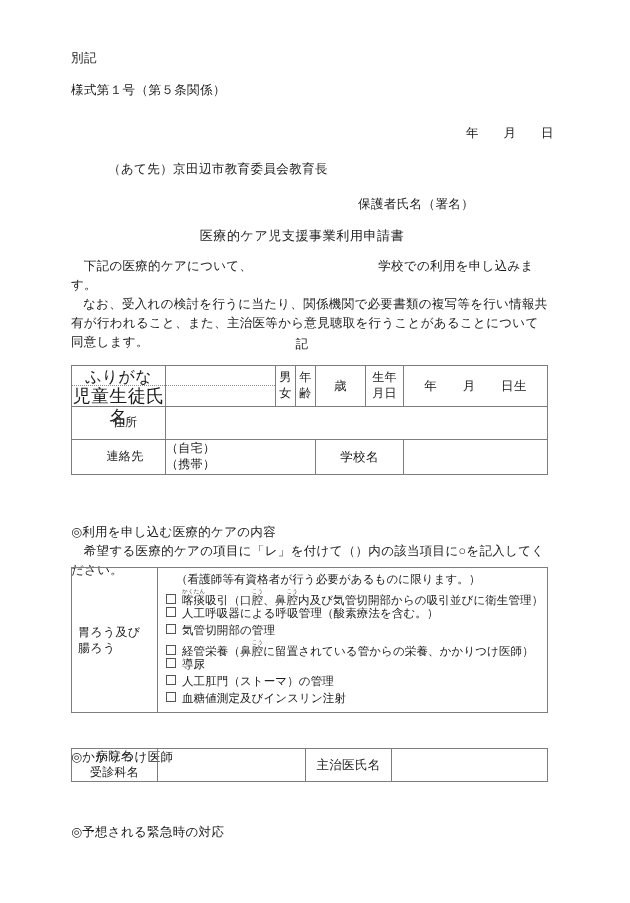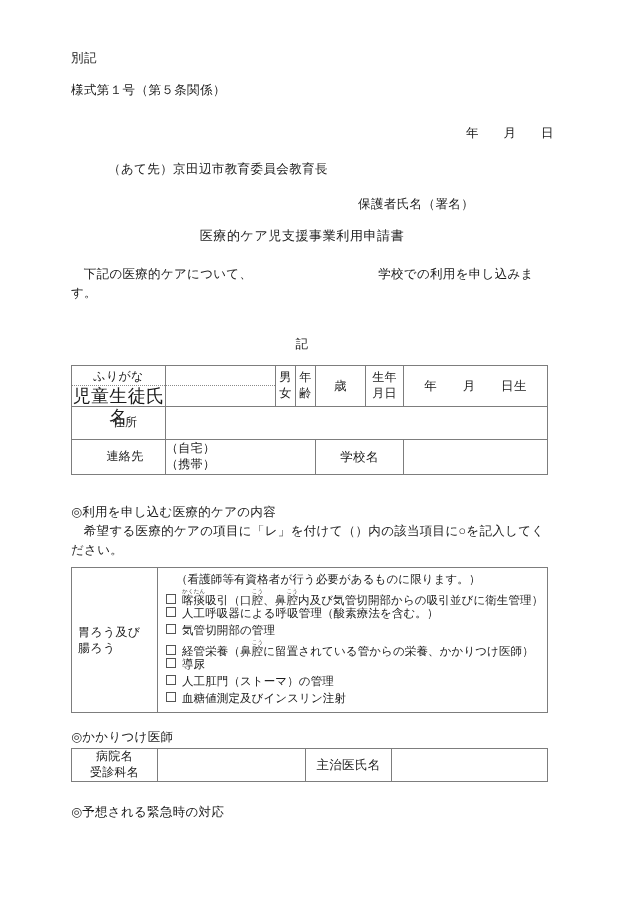--- a/index.html
+++ b/index.html
@@ -50,21 +50,21 @@
     font-size: 13px;
     letter-spacing: 0.6px;
   }
 
   
   #body-para {
     left: 71px;
     top: 257px;
     width: 478px;
   }
-  #body-para .p1 { display: block; margin-top: 8px; }
+  #body-para .p1 { display: block; }
   #body-para .gap { display: inline-block; width: 126px; }
   #body-para .p2 { display: block; text-indent: 12px; }
 
   #ki-mark {
     left: 0; right: 0; top: 338px;
     text-align: center;
     font-size: 12.5px;
   }
 
   
@@ -94,21 +94,21 @@
     position: relative;
     height: 40px !important;
     text-align: center;
     padding: 0;
   }
   .name-cell .furi {
     display: block;
     height: 19px;
     line-height: 21px;
     border-bottom: 1px dotted #8a8a8a;
-    font-size: 12px;
+    font-size: 16px;
   }
   .name-cell .nm {
     display: block;
     height: 20px;
     line-height: 21px;
     font-size: 18px;
   }
   .name-val {
     position: relative;
     height: 40px !important;
@@ -218,36 +218,38 @@
     left: 71px;
     top: 822px;
     width: 476px;
   }
   #emg-table td.head { height: 19px; text-align: center; font-size: 12px; }
   #emg-table td.body { height: 31px; }
 
   .sec-head {
     font-size: 12.5px;
     letter-spacing: 0.3px;
+    margin-top: 20px;
   }
 </style>
 </head>
 <body>
 
 <div class="page">
 
   <div class="line" id="doc-label">別記</div>
   <div class="line" id="form-number">様式第１号（第５条関係）</div>
   <div class="line" id="date-line">年　　月　　日</div>
   <div class="line" id="addressee">（あて先）京田辺市教育委員会教育長</div>
   <div class="line" id="guardian-name">保護者氏名（署名）</div>
   <div class="line" id="doc-title">医療的ケア児支援事業利用申請書</div>
 
   <div class="blk" id="body-para">
     <span class="p1"><span>　下記の医療的ケアについて、</span><span class="gap"></span><span>学校での利用を申し込みます。</span></span>
+    <span class="p2">なお、受入れの検討を行うに当たり、関係機関で必要書類の複写等を行い情報共有が行われること、また、主治医等から意見聴取を行うことがあることについて同意します。</span>
   </div>
 
   <div class="line" id="ki-mark">記</div>
 
   <table class="form" id="student-table">
     <colgroup>
       <col style="width:94px">
       <col style="width:110px">
       <col style="width:20px">
       <col style="width:20px">

